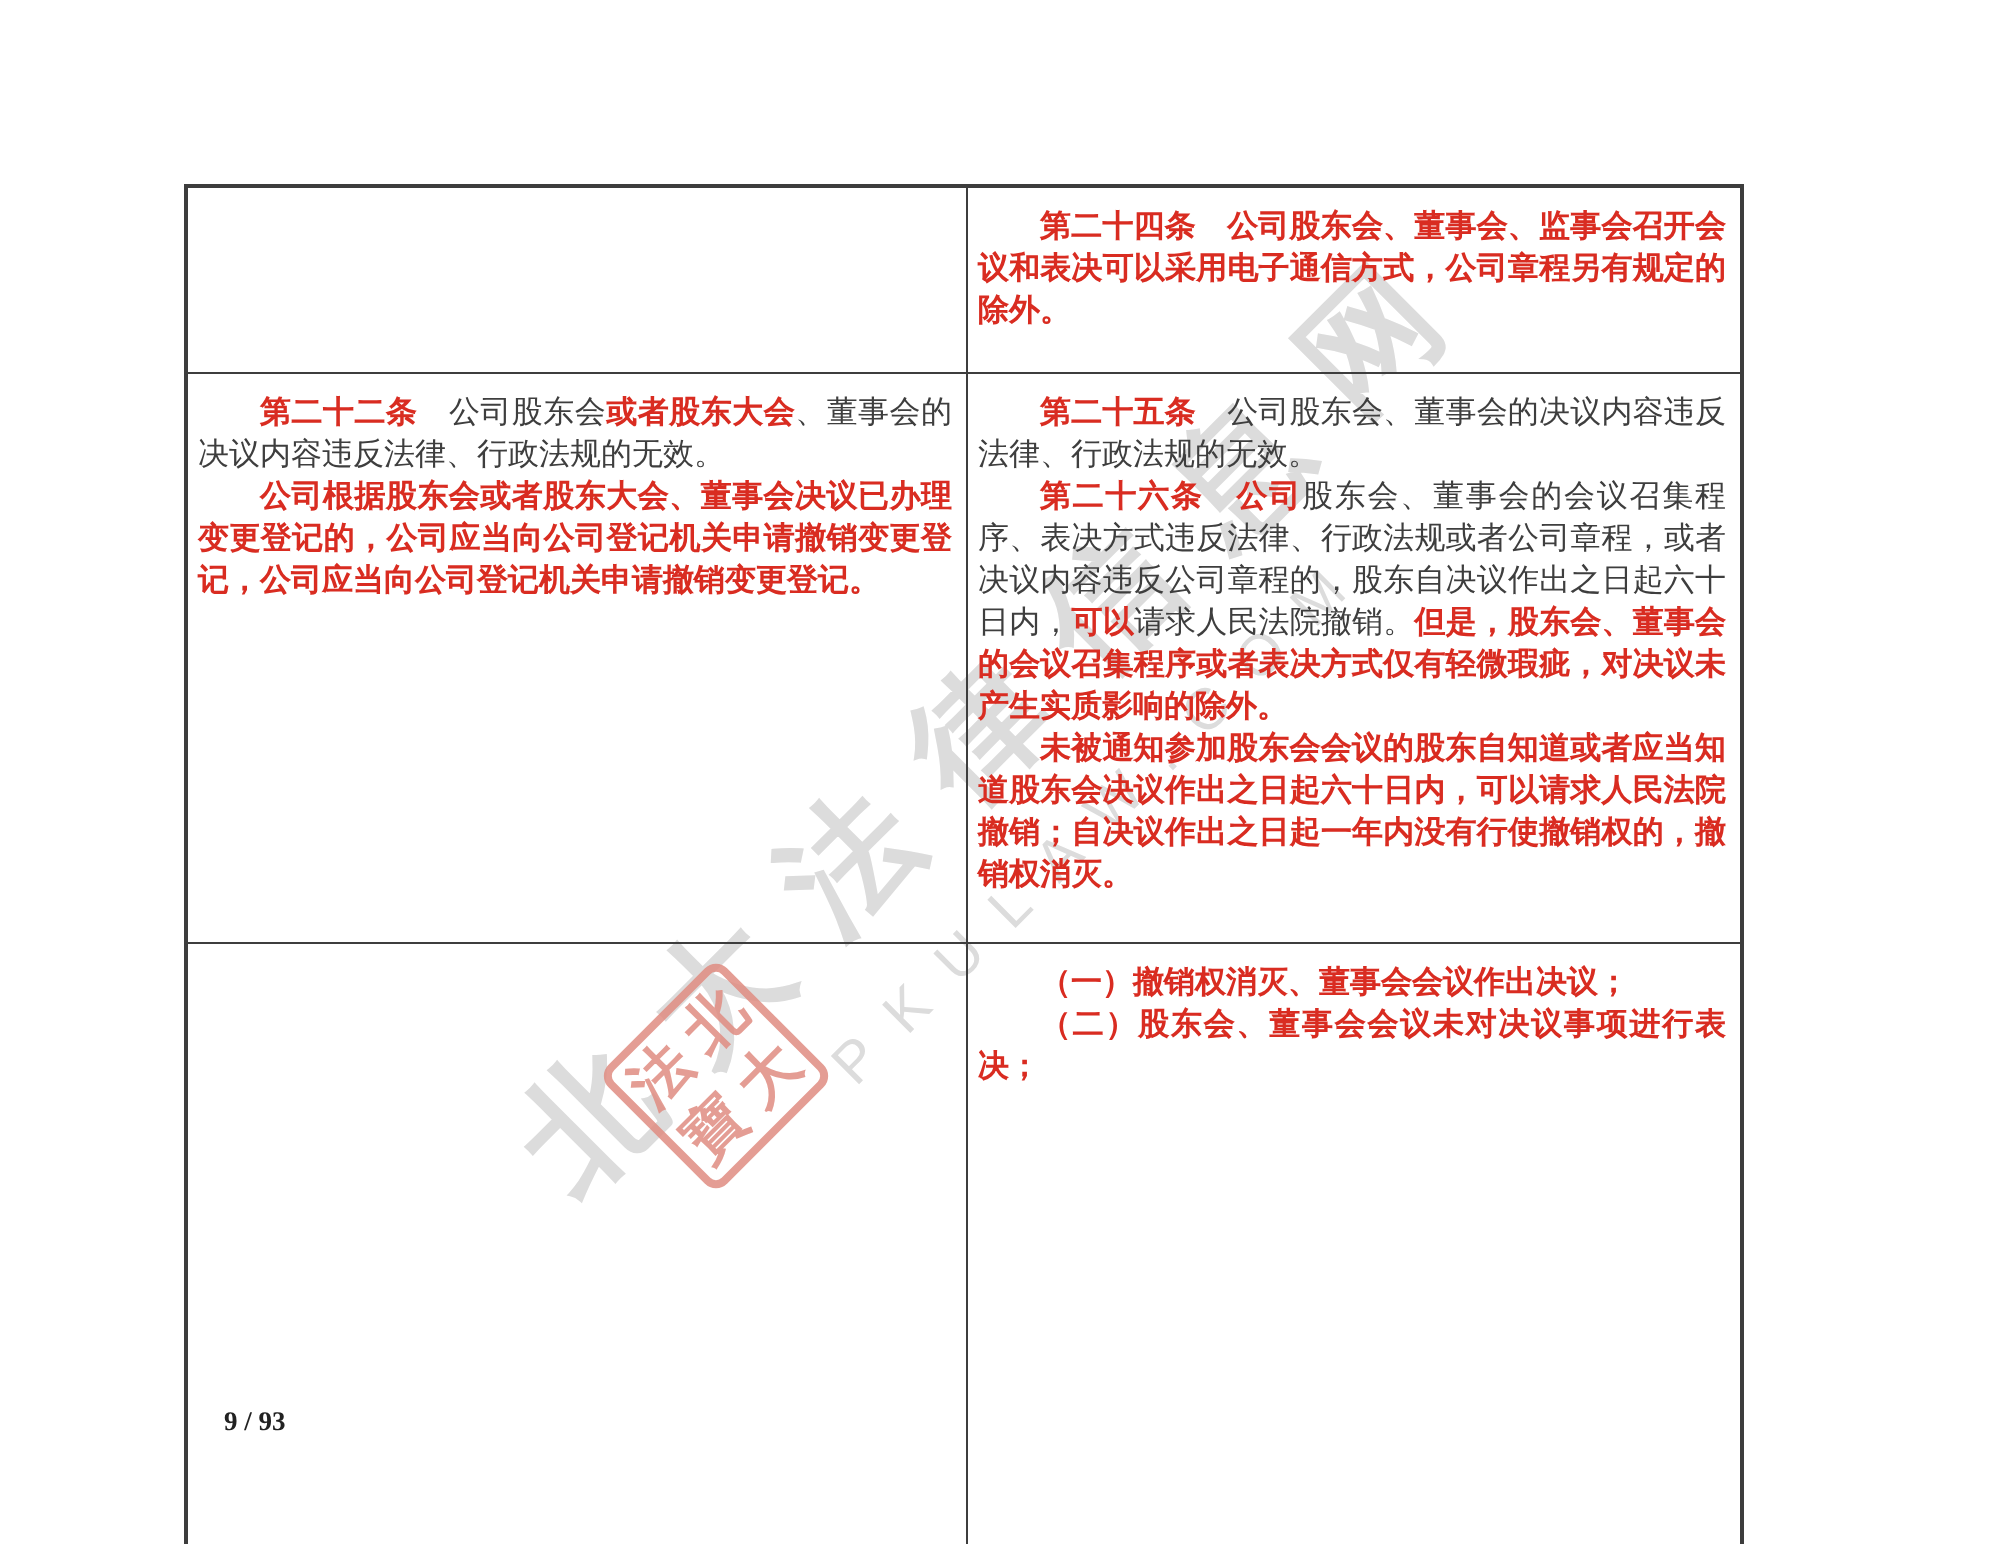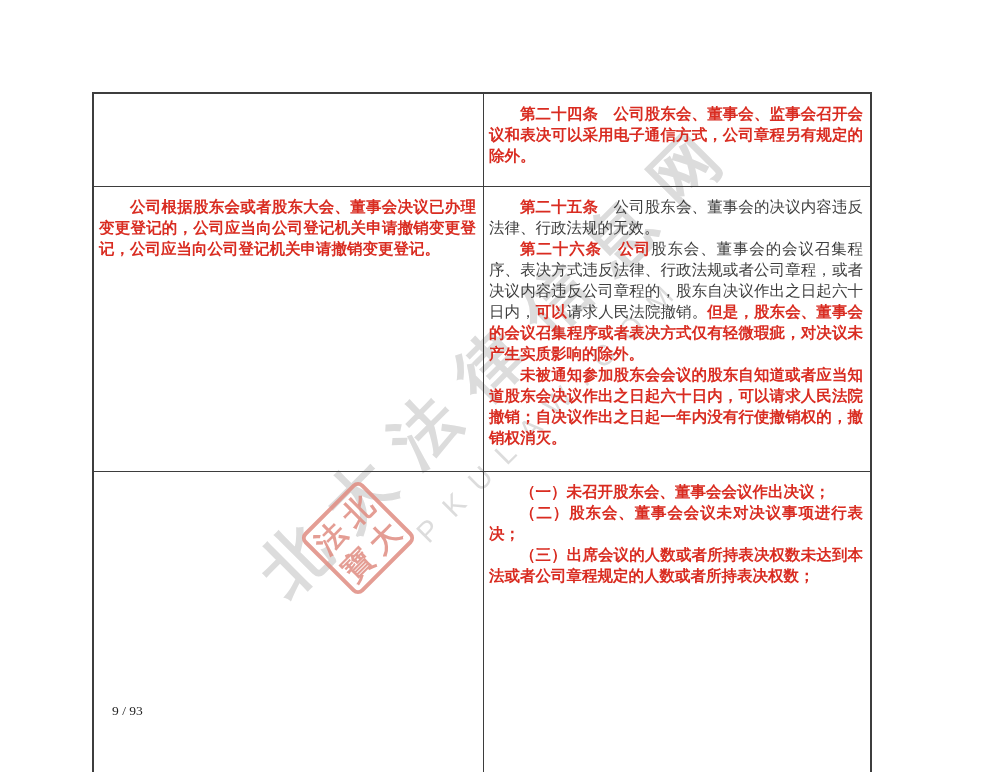--- a/index.html
+++ b/index.html
@@ -98,20 +98,21 @@
   .run-k { color: var(--body-text, #3e3e3e); }
 
   
   .page-number {
     position: absolute;
     left: 112px; top: 703px;
     font-family: "Liberation Serif", serif;
     font-size: 13.5px;
     color: #222222;
     z-index: 1;
+    font-weight: bold;
   }
 </style>
 </head>
 <body>
 
 <div class="page" style="--red: #d92c21; --body-text: #3e3e3e; --border: #3d3d3d; --seal-red: #e08d82; --gray-wm: #dcdcdc; --page-bg: #ffffff;">
 
   <div class="gray-watermark">
     <div class="gw-inner">
       <div class="gw-cn">北大法律信息网</div>
@@ -126,31 +127,31 @@
     <span class="seal-char">大</span>
   </div>
 
   <div class="cmp-table">
     <div class="cell b-right b-bottom"></div>
     <div class="cell b-bottom">
         <p class="para"><span class="run-r">第二十四条</span><span class="run-r">　公司股东会、董事会、监事会召开会议和表决可以采用电子通信方式，公司章程另有规定的除外。</span></p>
       </div>
 
     <div class="cell b-right b-bottom">
+        <p class="para"><span class="run-r">第二十二条</span><span class="run-k">　公司股东会</span><span class="run-r">或者股东大会</span><span class="run-k">、董事会的决议内容违反法律、行政法规的无效。</span></p>
         <p class="para"><span class="run-r">公司根据股东会或者股东大会、董事会决议已办理变更登记的，公司应当向公司登记机关申请撤销变更登记，公司应当向公司登记机关申请撤销变更登记。</span></p>
       </div>
     <div class="cell b-bottom">
         <p class="para"><span class="run-r">第二十五条</span><span class="run-k">　公司股东会、董事会的决议内容违反法律、行政法规的无效。</span></p>
         <p class="para"><span class="run-r">第二十六条</span><span class="run-k">　</span><span class="run-r">公司</span><span class="run-k">股东会、董事会的会议召集程序、表决方式违反法律、行政法规或者公司章程，或者决议内容违反公司章程的，股东自决议作出之日起六十日内，</span><span class="run-r">可以</span><span class="run-k">请求人民法院撤销。</span><span class="run-r">但是，股东会、董事会的会议召集程序或者表决方式仅有轻微瑕疵，对决议未产生实质影响的除外。</span></p>
         <p class="para"><span class="run-r">未被通知参加股东会会议的股东自知道或者应当知道股东会决议作出之日起六十日内，可以请求人民法院撤销；自决议作出之日起一年内没有行使撤销权的，撤销权消灭。</span></p>
       </div>
 
     <div class="cell b-right"></div>
     <div class="cell">
-        <p class="para"><span class="run-r">（一）未召开股东会、董事会会议作出决议；</span></p>
+        <p class="para"><span class="run-r">（一）撤销权消灭、董事会会议作出决议；</span></p>
         <p class="para"><span class="run-r">（二）股东会、董事会会议未对决议事项进行表决；</span></p>
-        <p class="para"><span class="run-r">（三）出席会议的人数或者所持表决权数未达到本法或者公司章程规定的人数或者所持表决权数；</span></p>
       </div>
   </div>
 
   <div class="page-number">9 / 93</div>
 
 </div>
 
 </body></html>

